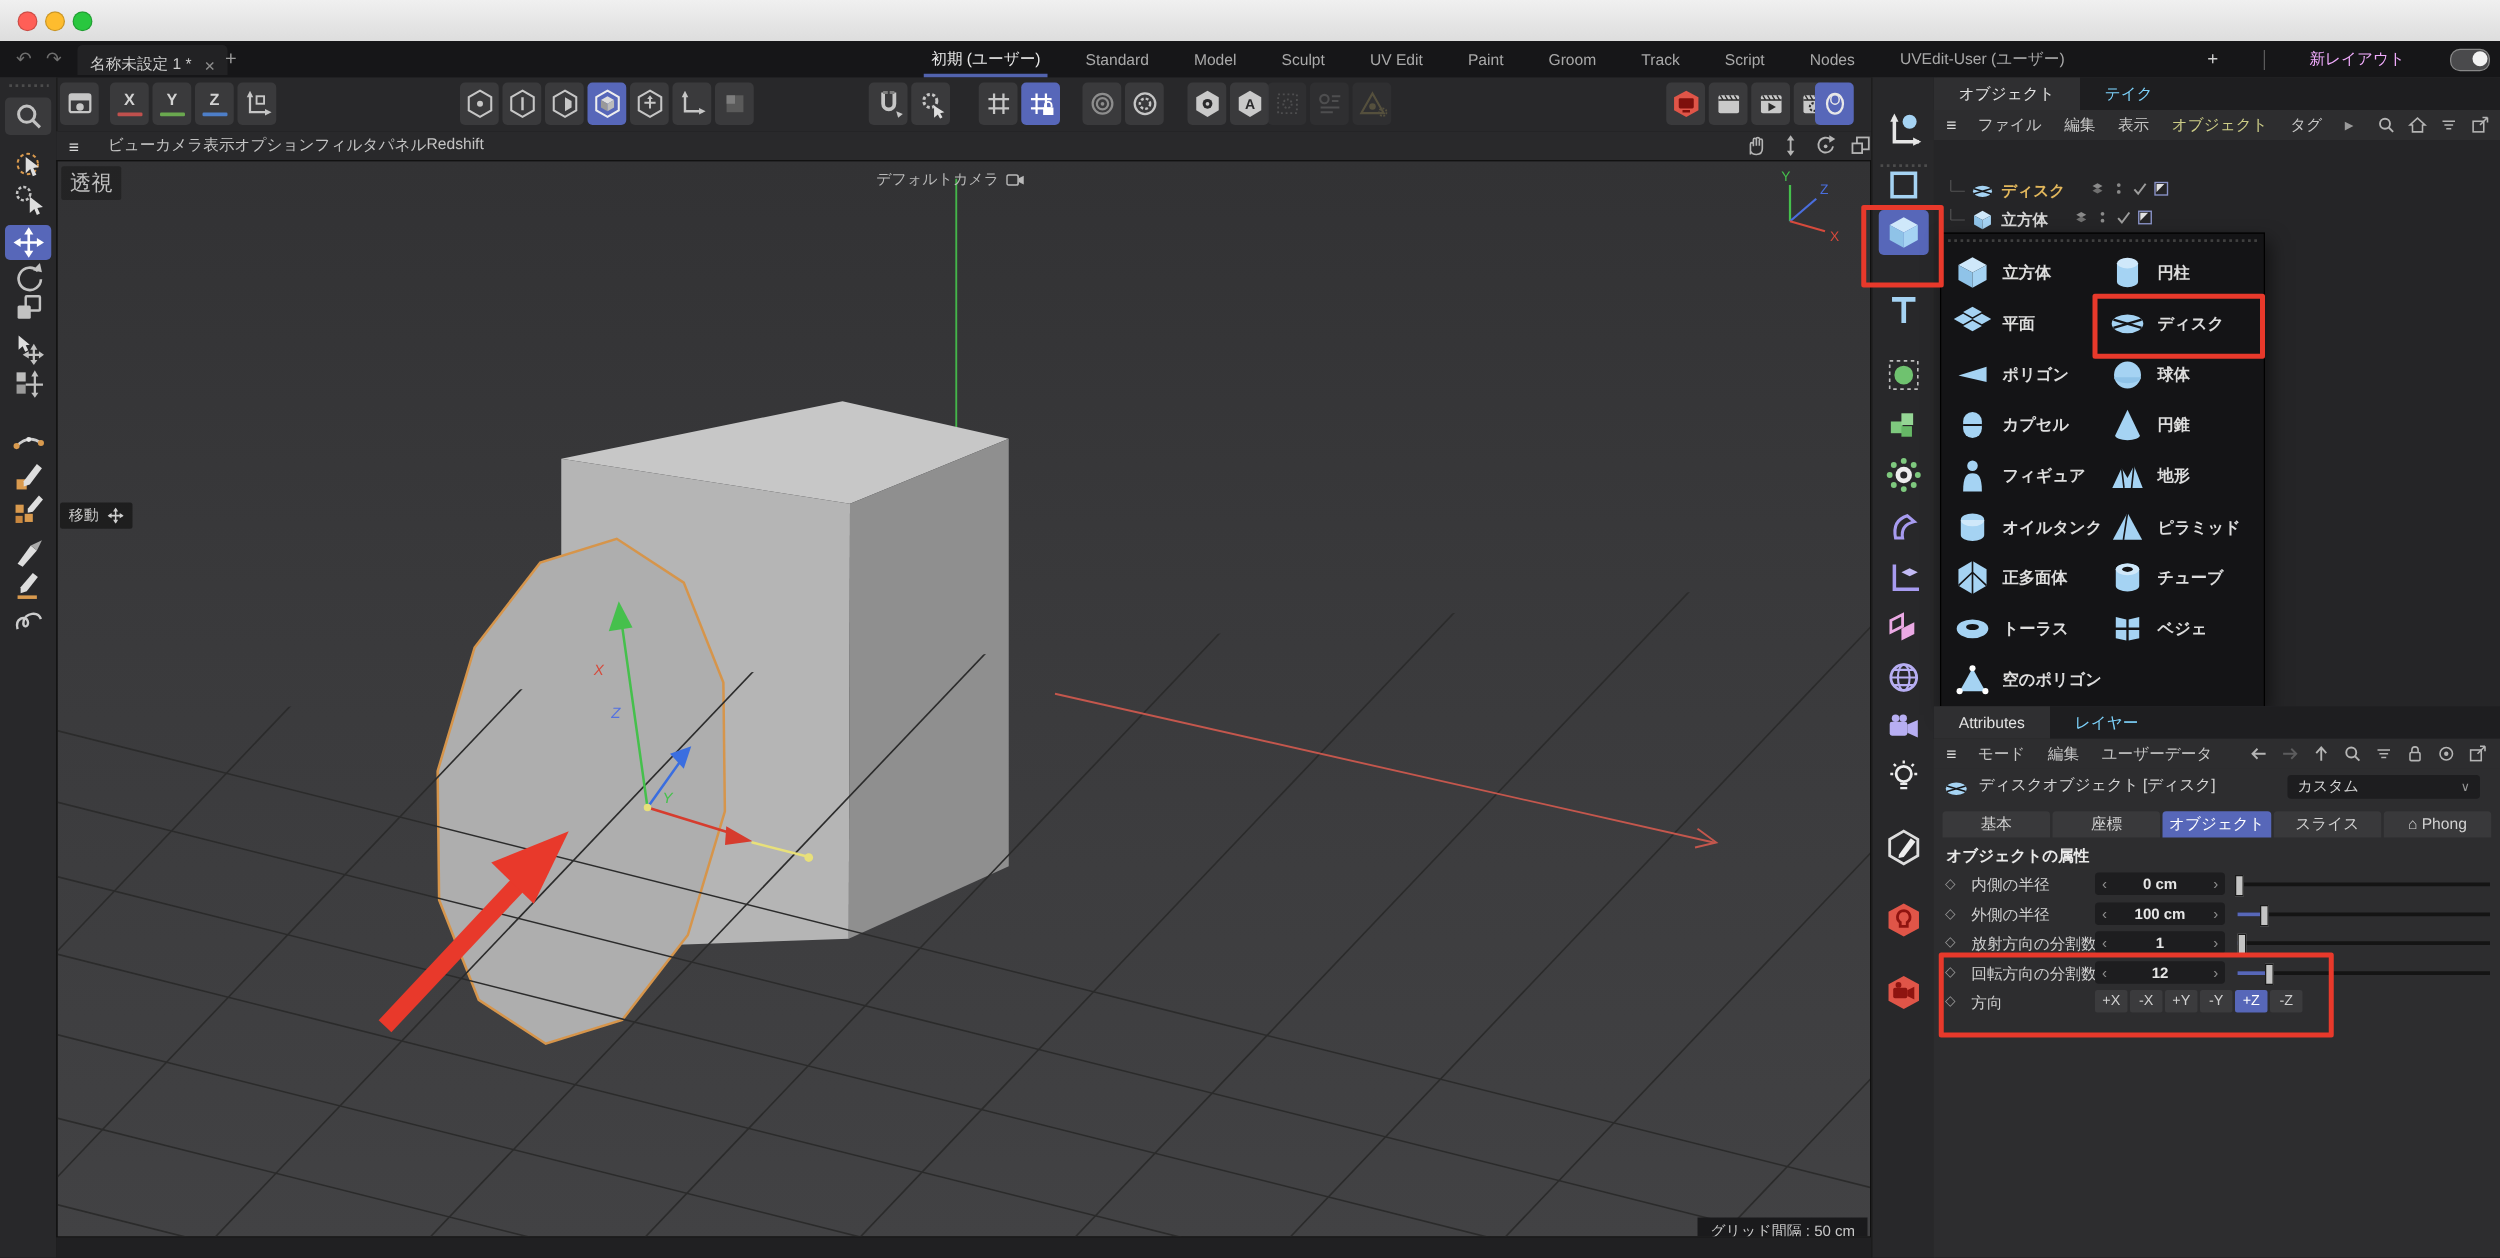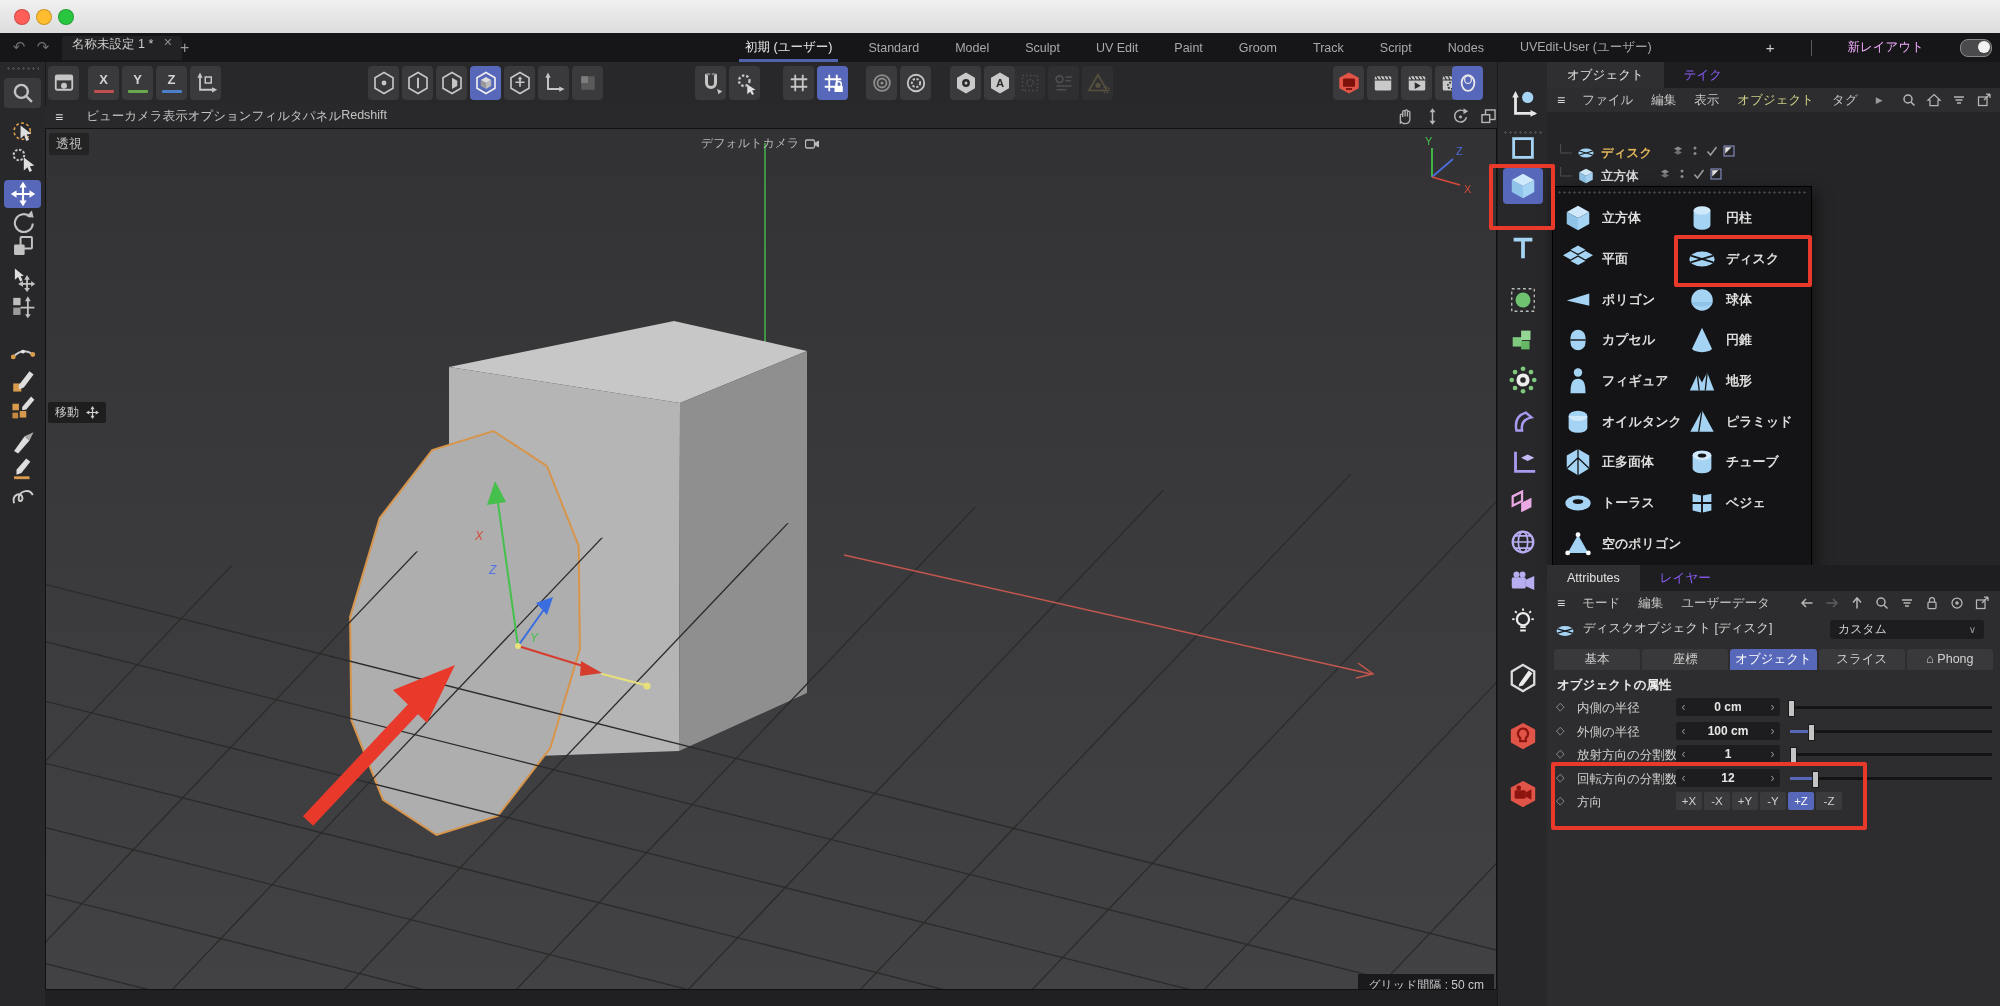--- a/index.html
+++ b/index.html
@@ -5,21 +5,21 @@
   html,body{margin:0;padding:0}
   body{width:2000px;height:1006px;background:#1d1d1f;font-family:"Liberation Sans",sans-serif;overflow:hidden;color:#c8c8c8}
   #app{position:absolute;left:0;top:0;width:2000px;height:1006px}
   
   .titlebar{position:absolute;left:0;top:0;width:100%;height:33px;background:linear-gradient(#f0f0f0,#dddddd);border-bottom:1px solid #0a0a0a}
   .tl{position:absolute;top:9px;width:14px;height:14px;border-radius:50%;border:0.5px solid rgba(0,0,0,.2)}
   .title{position:absolute;left:0;right:0;top:8px;text-align:center;font-size:13px;font-weight:bold;color:#3c3c3c}
   
   .tabstrip{position:absolute;left:0;top:33px;width:100%;height:29px;background:#161618}
   .histbtn{position:absolute;top:5px;font-size:15px;color:#6f6f6f;width:22px;text-align:center;cursor:default}
-  .doctab{position:absolute;left:62px;top:3px;height:24px;background:#222224;border-radius:4px 4px 0 0;display:flex;align-items:flex-start;padding:0 10px;gap:10px;font-size:12.5px;color:#cccccc}
+  .doctab{position:absolute;left:62px;top:3px;height:24px;background:#222224;border-radius:4px 4px 0 0;display:flex;align-items:flex-end;padding:0 10px;gap:10px;font-size:12.5px;color:#cccccc}
   .doctab .x{color:#8d8d8d;font-size:11px}
   .addtab{position:absolute;left:180px;top:6px;color:#9a9a9a;font-size:16px}
   #layout-tabs{position:absolute;left:745px;right:8px;top:0;height:29px;display:flex;align-items:center;gap:36px}
   .ltab{font-size:12.5px;color:#a9a9a9;position:relative;height:29px;display:flex;align-items:center;white-space:nowrap}
   .ltab.active{color:#e8e8e8}
   .ltab.active::after{content:"";position:absolute;left:-6px;right:-6px;bottom:0;height:3px;background:#5263ae}
   .ltab.plus{color:#cfcfcf;font-size:15px;margin-left:6px}
   .lsep{width:1px;height:16px;background:#5a5a5a}
   .ltab.newlayout{color:#f0abfc}
   .toggle{width:30px;height:16px;border-radius:8px;background:#4a4a4c;border:1px solid #888;position:relative}
@@ -39,36 +39,36 @@
   .lsbtn{position:absolute;left:4px;width:37px;height:28px;display:flex;align-items:center;justify-content:center;color:#c2c2c2}
   .lsbtn.boxed{background:#3a3a3c;border-radius:4px;height:30px}
   .lsbtn.sel{background:#5767b9;border-radius:4px;color:#fff}
   
   .vp-menu{position:absolute;left:45px;top:105px;width:1451px;height:23px;background:#29292b;display:flex;align-items:center;gap:24px;padding-left:10px;border-bottom:1px solid #1c1c1c}
   .vmi{font-size:12.5px;color:#c4c4c4}
   .vburger{font-size:14px;color:#d8d8d8;letter-spacing:-1px}
   #vp-corner-icons{position:absolute;right:8px;top:0;height:23px;display:flex;align-items:center;gap:9px}
   .vci{color:#b5b5b5;display:flex}
   .vp-canvas{position:absolute;left:45px;top:128px;width:1452px;height:862px;overflow:hidden;border:1px solid #111;box-sizing:border-box}
-  .vplabel{position:absolute;font-size:13px;color:#c0c0c0;background:rgba(24,24,24,.55);padding:2px 7px;border-radius:2px}
+  .vplabel{position:absolute;font-size:17px;color:#c0c0c0;background:rgba(24,24,24,.55);padding:2px 7px;border-radius:2px}
   .vpcam{position:absolute;top:6px;left:655px;font-size:12px;color:#b9b9b9;display:flex;align-items:center;gap:6px}
   .gridlabel{position:absolute;right:2px;top:845px;background:#1a1a1c;color:#c9c9c9;font-size:12px;padding:3px 10px}
   .movehint{position:absolute;left:2px;top:273px;background:rgba(22,22,22,.75);color:#c9c9c9;font-size:12px;padding:2px 7px;display:flex;align-items:center;gap:7px;border-radius:2px}
   .corner-axis{position:absolute;left:1352px;top:4px}
   .bottomstrip{position:absolute;left:45px;top:990px;width:1452px;height:16px;background:#202022}
   
   .right-strip{position:absolute;left:1497px;top:62px;width:50px;bottom:0;background:#28282a;border-left:1px solid #1a1a1a;border-right:1px solid #1a1a1a}
   .right-strip::before{content:"";position:absolute;left:5px;top:68px;right:5px;height:6px;
      background-image:radial-gradient(#4c4c4c 1px,transparent 1.2px);background-size:5px 5px}
   .rsbtn{position:absolute;left:5px;width:40px;height:36px;display:flex;align-items:center;justify-content:center;border-radius:4px;color:#c8c8c8}
   .rsbtn.sel{background:#5767b9}
   
   .panel{position:absolute;background:#29292b}
   .ptabs{position:absolute;left:0;top:0;right:0;height:26px;background:#1e1e20;display:flex;align-items:flex-end}
-  .ptab{height:26px;line-height:26px;padding:0 20px;font-size:12.5px;color:#8b5cf6}
+  .ptab{height:26px;line-height:26px;padding:0 20px;font-size:12.5px;color:#7dd3fc}
   .ptab.active{background:#2f2f31;color:#e2e2e2}
   .pmenu{position:absolute;left:0;top:26px;right:0;height:24px;display:flex;align-items:center;gap:18px;padding:0 10px;background:#2d2d2f}
   .pmi{font-size:12.5px;color:#c6c6c6;white-space:nowrap}
   .pmi.hl{color:#cdcd87}
   .parrow{color:#9a9a9a;font-size:9px}
   .hicons{margin-left:auto;display:flex;gap:9px;align-items:center}
   .hicons .hi{color:#b5b5b5;display:flex}
   .hicons .hi.dim{opacity:.35}
   
   .omrow{position:absolute;left:8px;right:4px;height:22px;display:flex;align-items:center;gap:4px}

